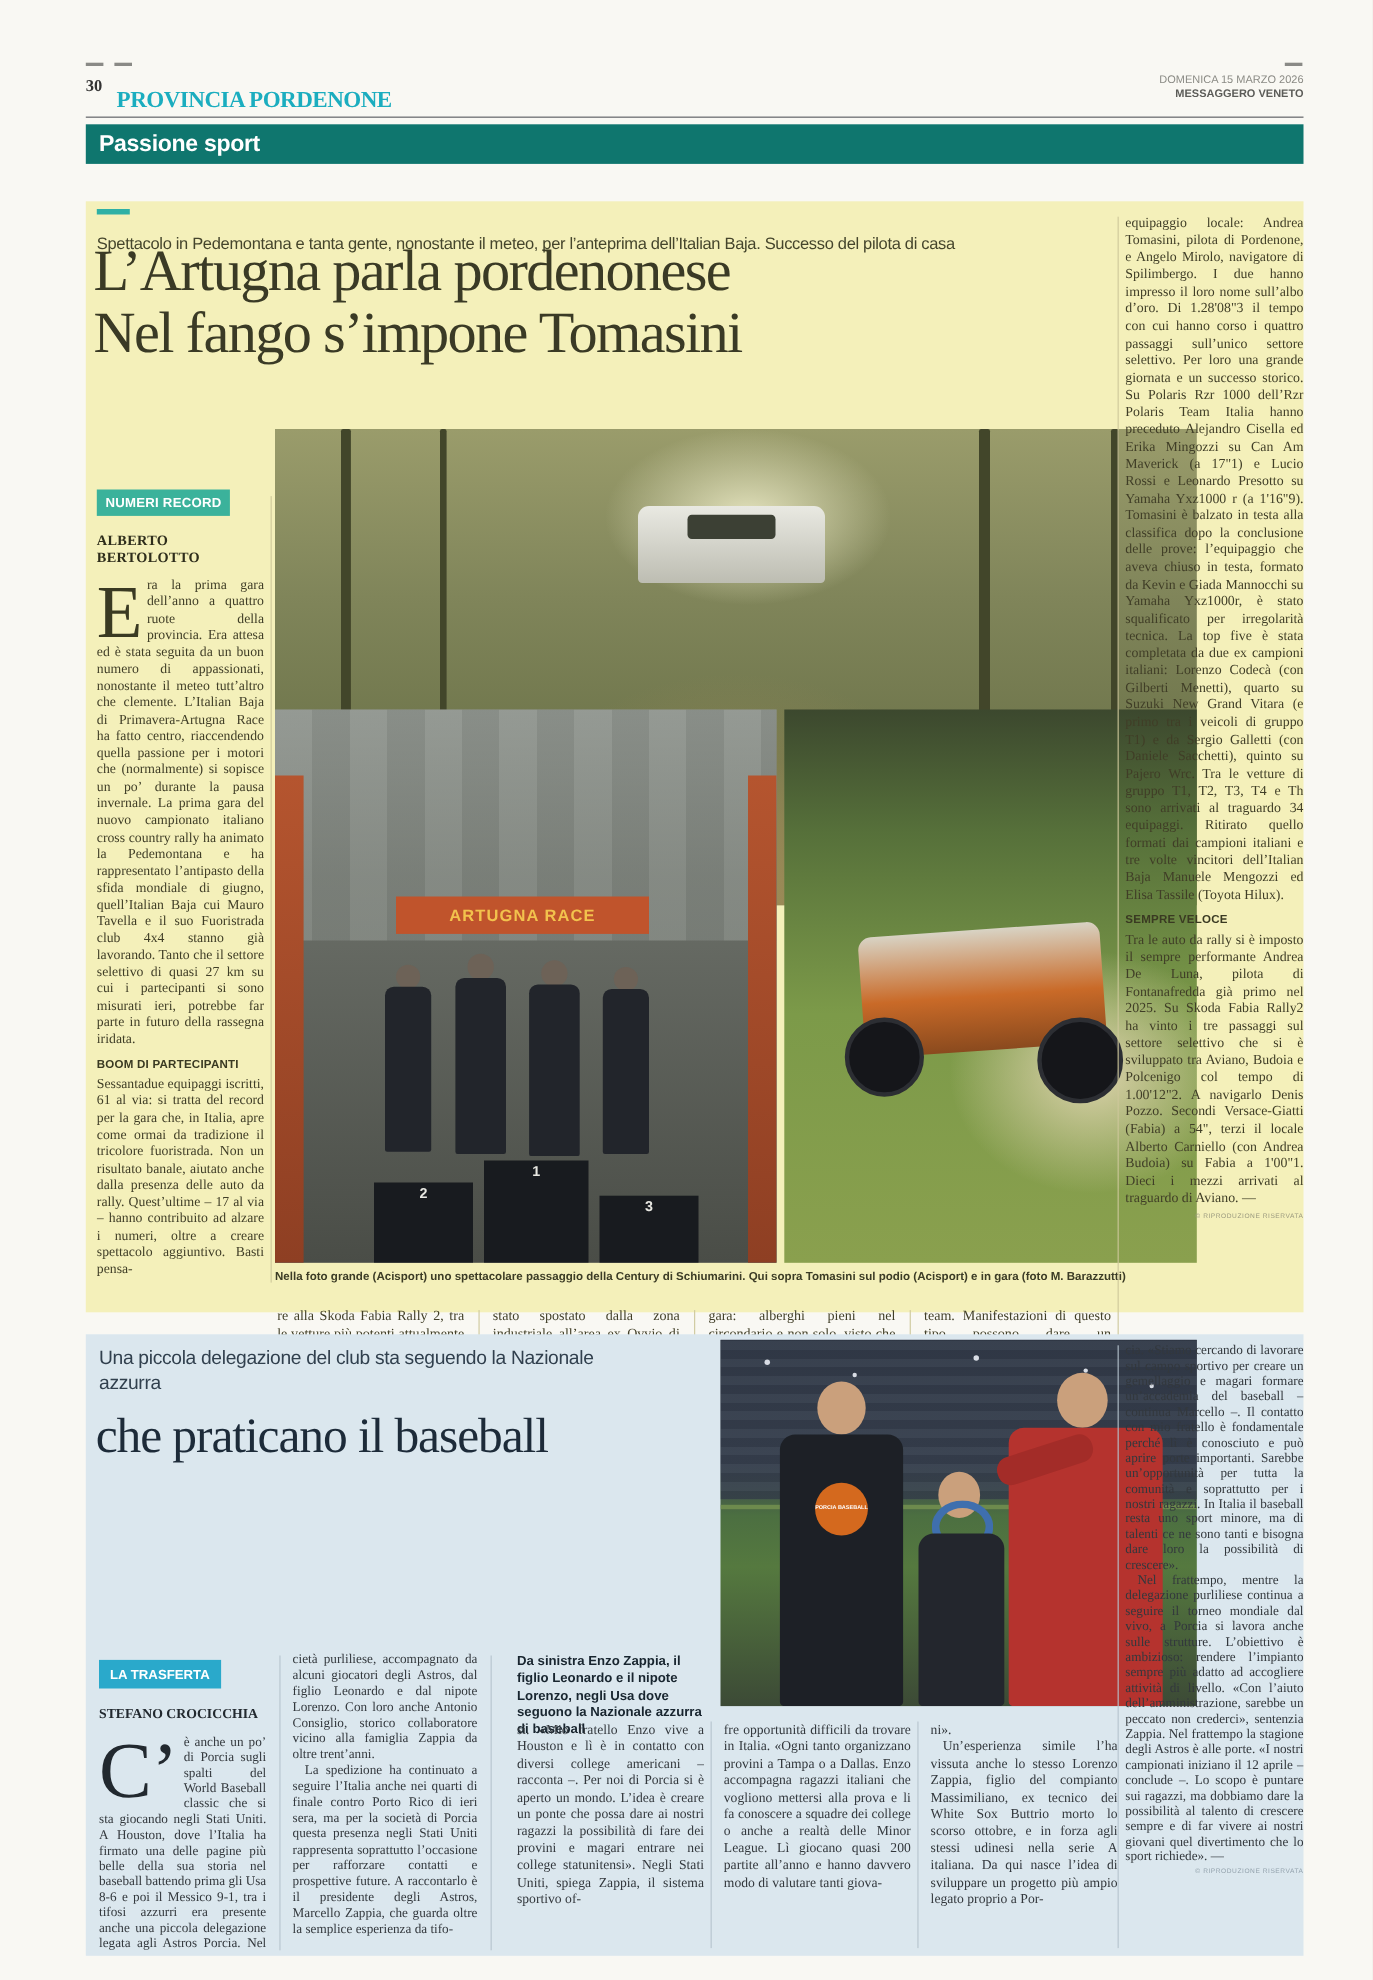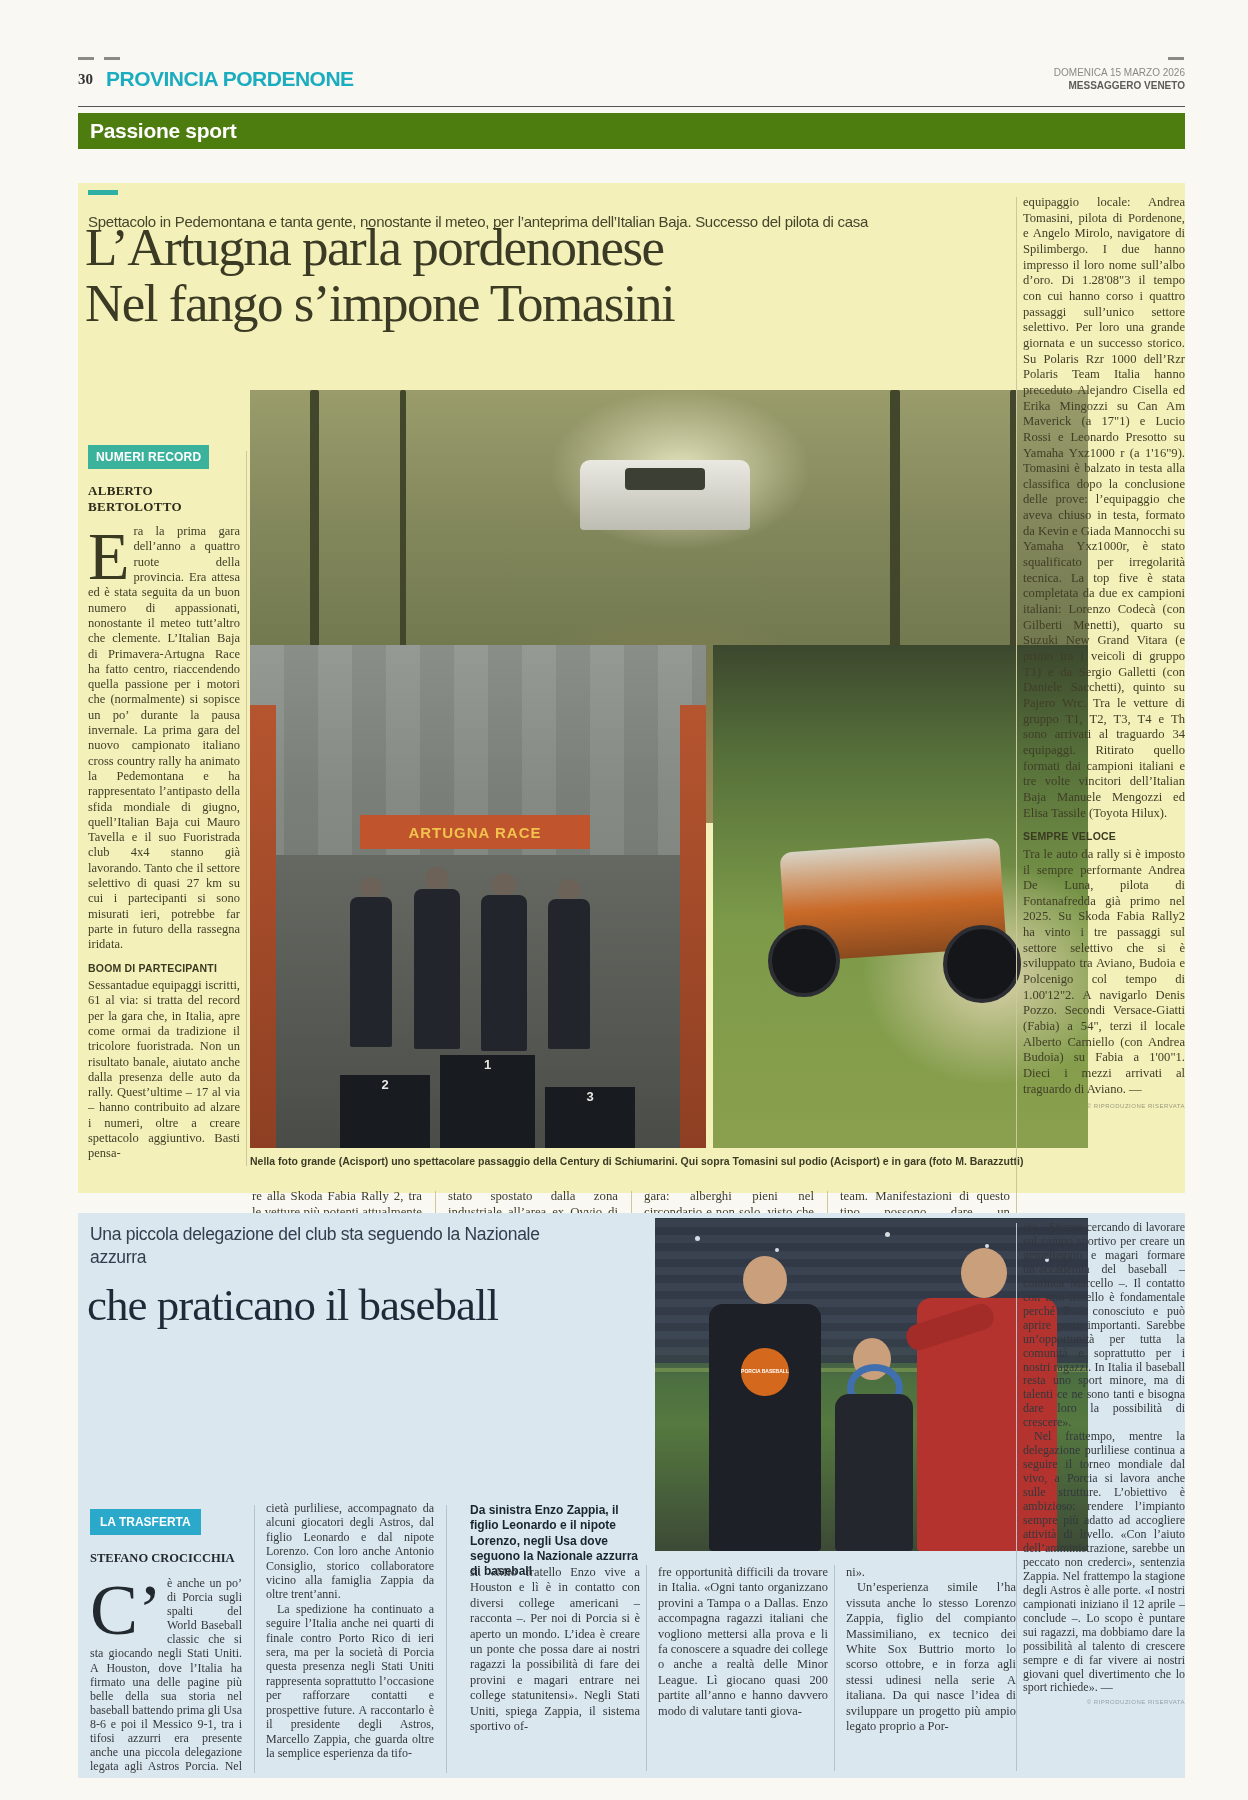--- a/index.html
+++ b/index.html
@@ -6,21 +6,21 @@
   .page{position:relative;width:1248px;height:1800px;background:#f9f8f3;overflow:hidden;
         font-family:"Liberation Serif",serif;}
   .abs{position:absolute;}
   
   .cropmark{background:#8a8a86;height:3px;width:16px;}
   .pagenum{font:bold 15px/1 "Liberation Serif",serif;color:#333;}
   .sectitle{font:bold 21px/1 "Liberation Sans",sans-serif;color:#1badbf;letter-spacing:-0.5px;}
   .dateline{font:10px/1.3 "Liberation Sans",sans-serif;color:#8a8a84;text-align:right;}
   .masthead{font:bold 10px/1.3 "Liberation Sans",sans-serif;color:#5c5c58;text-align:right;}
   .hrule{height:1px;background:#55565a;}
-  .band{background:#4d7c0f;}
+  .band{background:#0f766e;}
   .bandlabel{font:bold 21px/36px "Liberation Sans",sans-serif;color:#fff;letter-spacing:-0.3px;padding-left:12px;}
   
   .art1{background:#f4f0ba;}
   .tealdash{background:#2fb0a5;}
   .kick1{font:15px/1.2 "Liberation Sans",sans-serif;color:#45452c;letter-spacing:-0.3px;}
   .hl1{font:53px/1.06 "Liberation Serif",serif;color:#3a3a25;letter-spacing:-1.5px;}
   .label1{background:#3bb29b;color:#fff;font:bold 12px/24px "Liberation Sans",sans-serif;
           padding:0 8px;display:inline-block;letter-spacing:0.2px;}
   .byline{font:bold 13px/1.2 "Liberation Serif",serif;color:#2e2d1b;letter-spacing:0.3px;}
   .bodytx{font:12.5px/15.3px "Liberation Serif",serif;color:#403e27;text-align:justify;}
@@ -78,21 +78,21 @@
 </style>
 </head>
 <body>
 
 <div class="page">
 
   <div class="abs cropmark" style="left:78px;top:57px;"></div>
   <div class="abs cropmark" style="left:104px;top:57px;"></div>
   <div class="abs cropmark" style="left:1168px;top:57px;"></div>
   <div class="abs pagenum" style="left:78px;top:72px;">30</div>
-  <div class="abs sectitle" style="left:106px;top:68px;">PROVINCIA PORDENONE</div>
+  <div class="abs sectitle" style="left:106px;top:80px;font-family:Liberation Serif, serif;">PROVINCIA PORDENONE</div>
   <div class="abs dateline" style="right:63px;top:66px;">DOMENICA 15 MARZO 2026</div>
   <div class="abs masthead" style="right:63px;top:79px;">MESSAGGERO VENETO</div>
   <div class="abs hrule" style="left:78px;top:106px;width:1107px;"></div>
   <div class="abs band" style="left:78px;top:113px;width:1107px;height:36px;">
     <div class="bandlabel">Passione sport</div>
   </div>
 
   <div class="abs art1" style="left:78px;top:183px;width:1107px;height:1010px;">
 
     <div class="abs tealdash" style="left:10px;top:7px;width:30px;height:5px;"></div>

